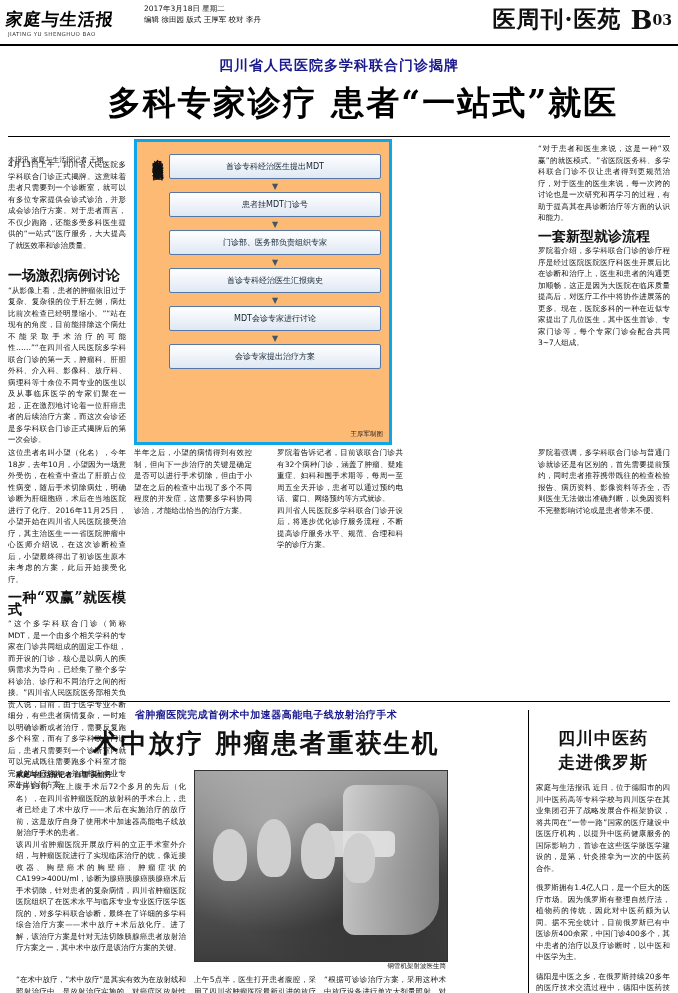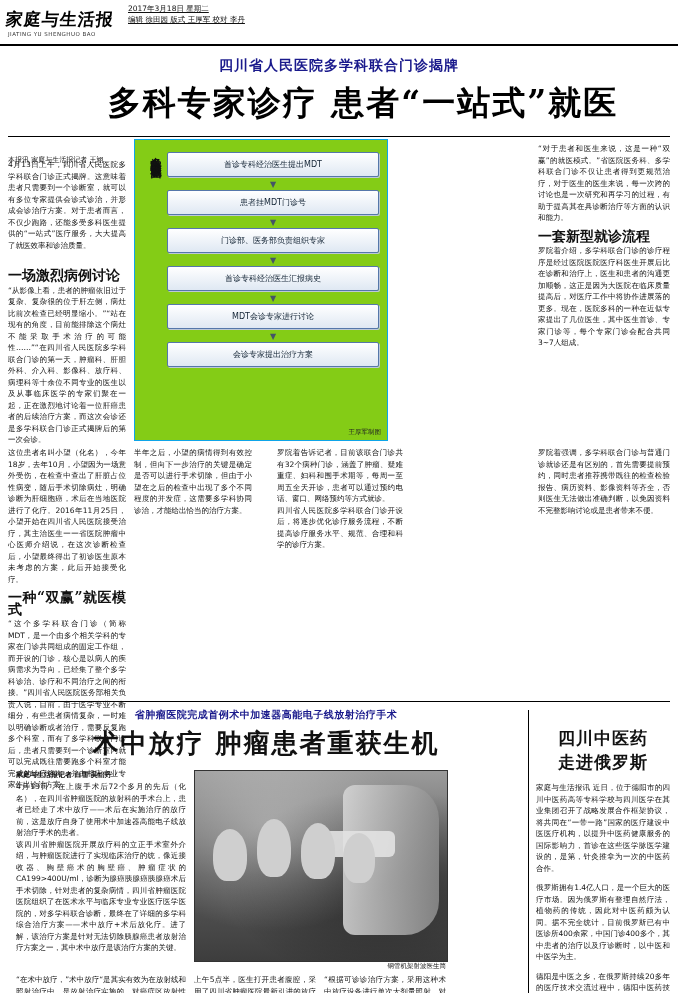--- a/index.html
+++ b/index.html
@@ -18,21 +18,21 @@
   .logo{
     position:absolute;left:6px;top:2px;width:110px;height:34px;
     font-family:"DejaVu Serif","Liberation Serif",serif;
     font-weight:bold;font-size:17px;letter-spacing:1px;
     color:#000;transform:skewX(-6deg);
     line-height:34px;
   }
   .logo-sub{
     position:absolute;left:8px;top:31px;font-size:5.5px;color:#333;letter-spacing:0.5px;
   }
-  .mh-meta{position:absolute;left:128px;top:3px;font-size:7.5px;line-height:11px;color:#111;text-decoration:underline;}
+  .mh-meta{position:absolute;left:144px;top:3px;font-size:7.5px;line-height:11px;color:#111;}
   .mh-right{
     position:absolute;right:6px;top:4px;text-align:right;
     font-family:"DejaVu Serif","Liberation Serif",serif;
   }
   .mh-title{font-size:23px;font-weight:bold;letter-spacing:1px;display:inline-block;vertical-align:middle;}
   .mh-page{font-size:26px;font-weight:bold;display:inline-block;vertical-align:middle;margin-left:4px;}
 
   
   .shoulder{
     text-align:center;font-size:14px;font-weight:bold;color:#1a1a8c;
@@ -52,21 +52,21 @@
   .byline{position:absolute;left:8px;top:12px;width:118px;font-size:7px;line-height:11px;text-align:justify;color:#111;}
   .lead{position:absolute;left:8px;top:16px;width:118px;font-size:7.5px;line-height:11.5px;text-align:justify;}
 
   .subhead{font-weight:bold;font-size:14px;font-family:"DejaVu Serif","Liberation Serif",serif;margin:7px 0 3px;}
 
   .col-a{position:absolute;left:8px;top:120px;width:118px;font-size:7.5px;line-height:11.5px;text-align:justify;}
 
   
   .flow{
     position:absolute;left:134px;top:-4px;width:252px;height:300px;
-    border:1px solid #0ea5e9;background:#84cc16;
+    border:3px solid #0ea5e9;background:#fdba74;
   }
   .flow-title{
     position:absolute;left:4px;top:8px;width:22px;
     font-family:"DejaVu Serif","Liberation Serif",serif;
     font-weight:bold;font-size:11px;line-height:12px;
     writing-mode:vertical-rl;text-orientation:upright;letter-spacing:1px;
   }
   .flow-boxes{position:absolute;left:32px;top:12px;width:212px;}
   .fbox{
     border:1px solid #5577aa;
@@ -145,20 +145,24 @@
 
 <div class="page">
 
   <div class="masthead">
     <div class="logo">家庭与生活报</div>
     <div class="logo-sub">JIATING YU SHENGHUO BAO</div>
     <div class="mh-meta">
       <div>2017年3月18日  星期二</div>
       <div>编辑 徐田园  版式 王厚军  校对 李丹</div>
     </div>
+    <div class="mh-right">
+      <span class="mh-title">医周刊·医苑</span>
+      <span class="mh-page">B</span><span class="mh-page" style="font-size:14px;margin-left:0;">03</span>
+    </div>
   </div>
 
   <div class="shoulder">四川省人民医院多学科联合门诊揭牌</div>
   <div class="main-head">多科专家诊疗  患者“一站式”就医</div>
   <hr class="head-rule">
 
   <div class="top-area">
     <div class="byline">本报讯  家庭与生活报记者  王翊</div>
     <div class="lead">4月13日上午，四川省人民医院多学科联合门诊正式揭牌。这意味着患者只需要到一个诊断室，就可以有多位专家提供会诊式诊治，并形成会诊治疗方案。对于患者而言，不仅少跑路，还能多受多科医生提供的“一站式”医疗服务，大大提高了就医效率和诊治质量。</div>
 

